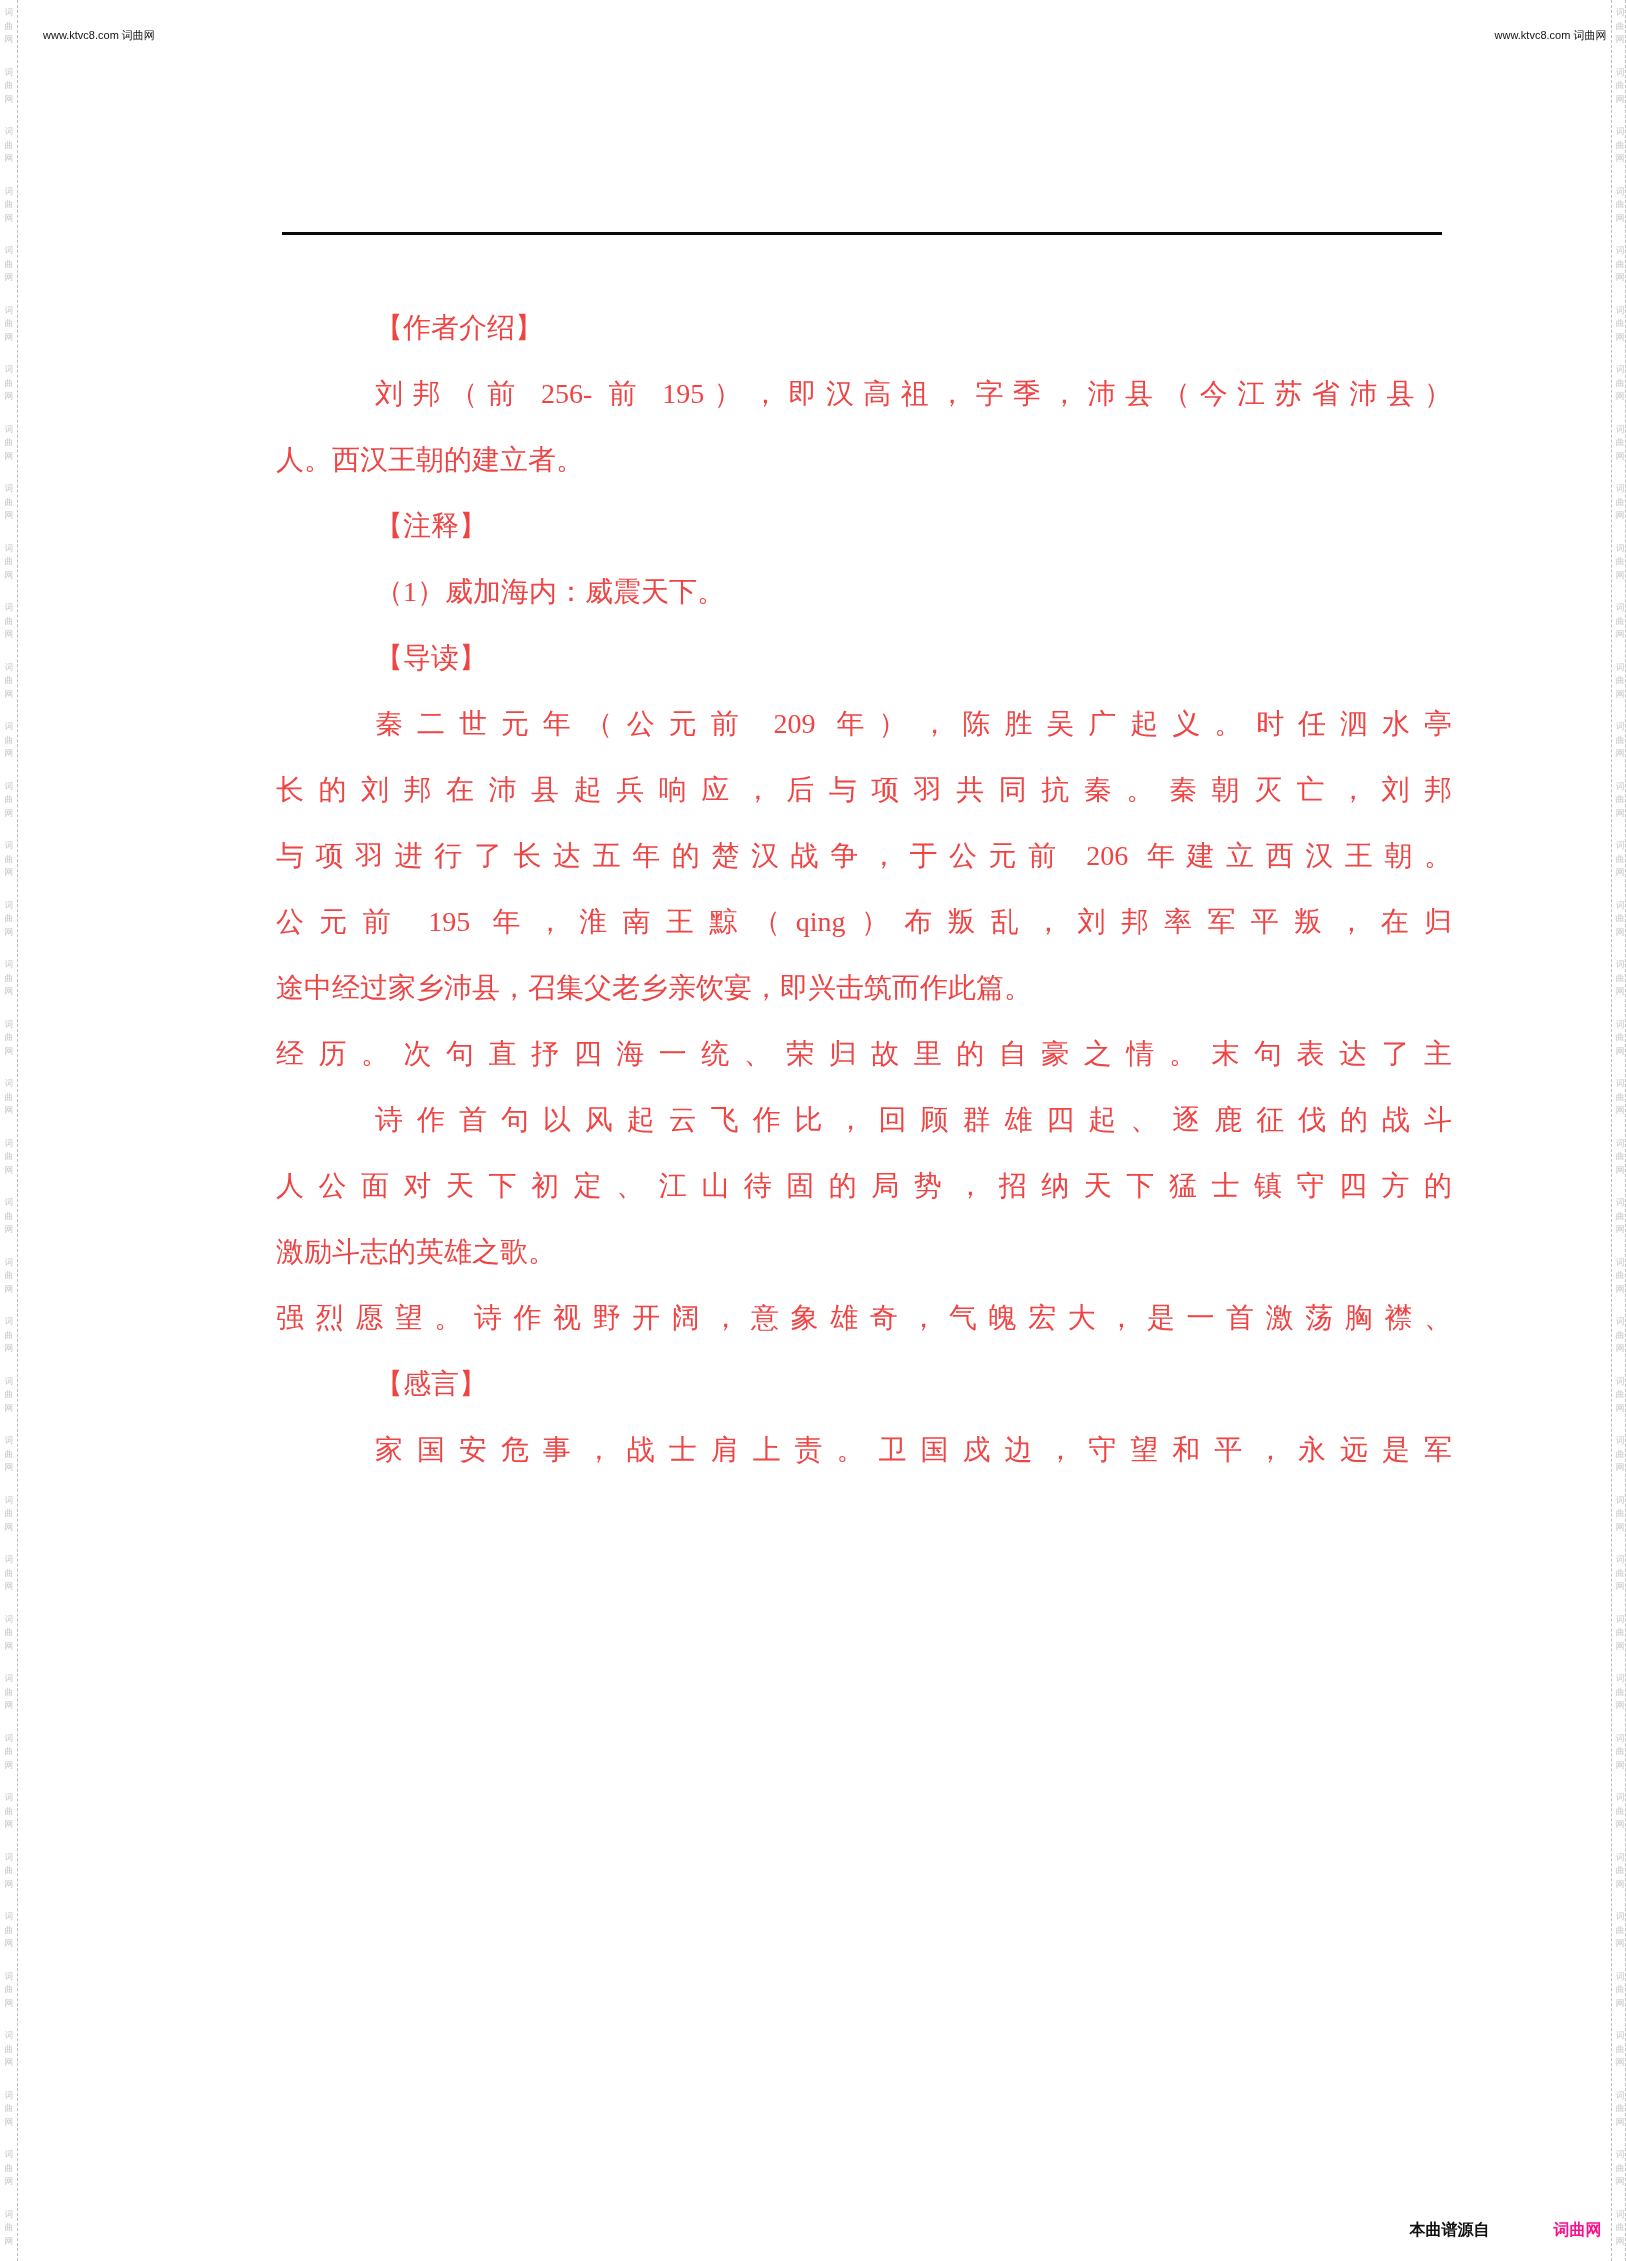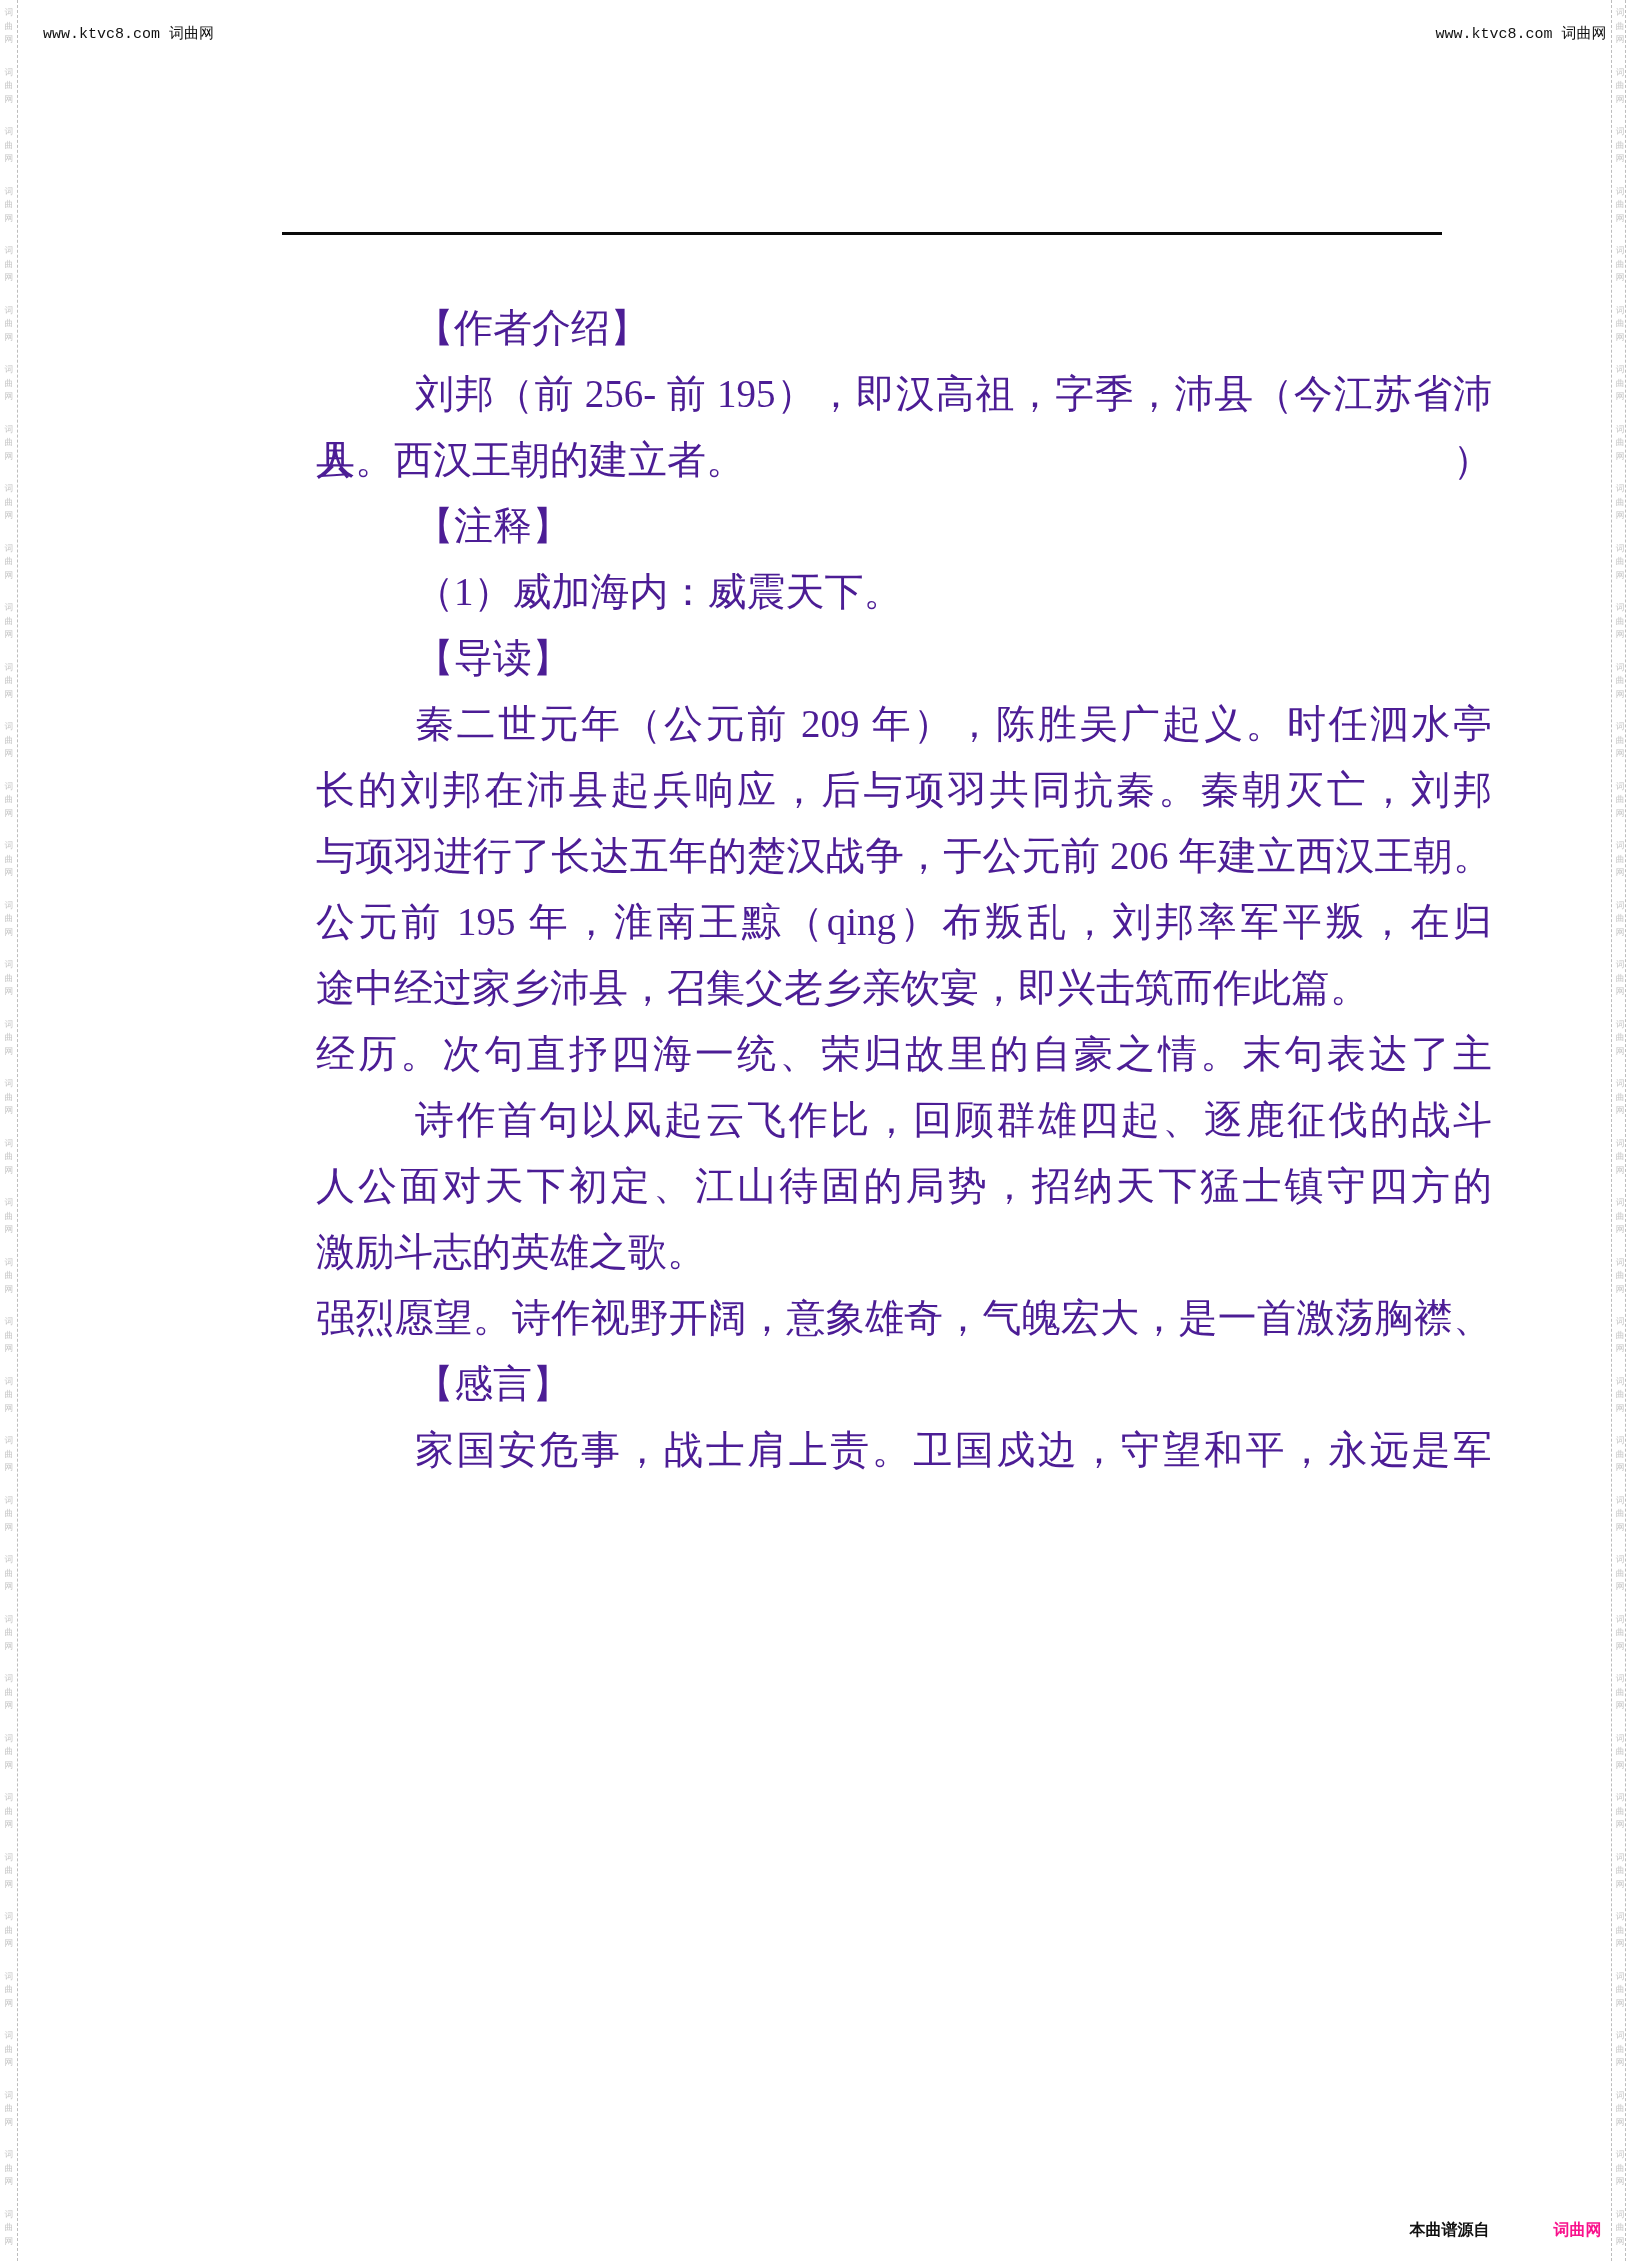--- a/index.html
+++ b/index.html
@@ -22,40 +22,40 @@
     display:flex;flex-direction:column;align-items:center;
     font-family:"DejaVu Sans",sans-serif;
   }
   .side-col-left{left:0.8px;}
   .side-col-right{left:1612px;}
   .wm-group{margin-bottom:19px;text-align:center;}
   .wm-group span{display:block;font-size:8.7px;line-height:13.5px;}
   
   .top-wm{
     position:absolute;top:28.6px;
-    font-family:Liberation Mono, monospace;
-    font-size:15px;line-height:12.7px;color:#111;
+    font-family:Liberation Sans, sans-serif;
+    font-size:11px;line-height:12.7px;color:#111;
     white-space:nowrap;
   }
   .top-wm-left{left:43px;}
   .top-wm-right{right:20.6px;}
   
   .header-title{
     position:absolute;top:187px;right:185px;
     font-size:36px;line-height:43px;
     white-space:nowrap;color:#000;
   }
   .header-rule{
     position:absolute;top:232px;left:282px;
     width:1160px;height:3.2px;background:#0a0a0a;
   }
   
   .doc{
     position:absolute;left:276px;top:295px;width:1176px;
-    font-size:39px;color:#4c1d95;margin-left:40px;
+    font-size:28px;color:#ef4444;
   }
   .line{
     height:66px;line-height:66px;
     white-space:normal;overflow:visible;
   }
   .line.indent{text-indent:99px;}
   .line.justify{text-align:justify;text-align-last:justify;}
   
   .footer{
     position:absolute;top:2220px;right:25.4px;

